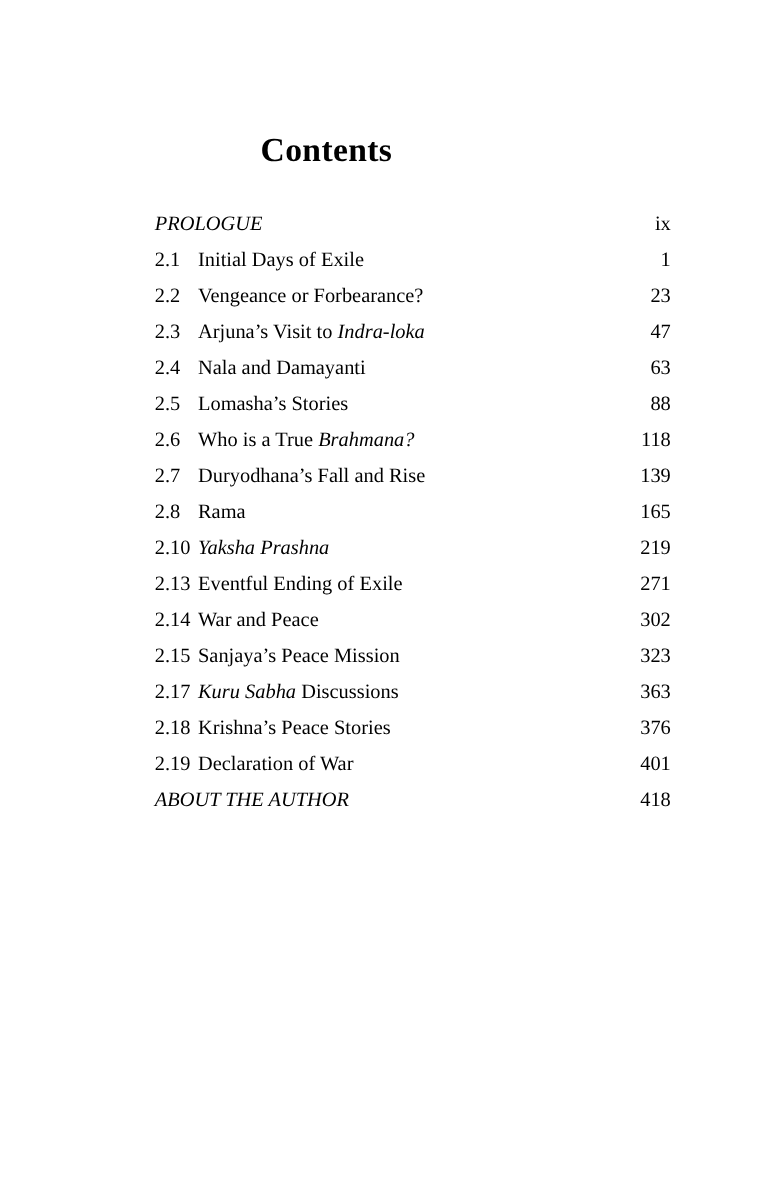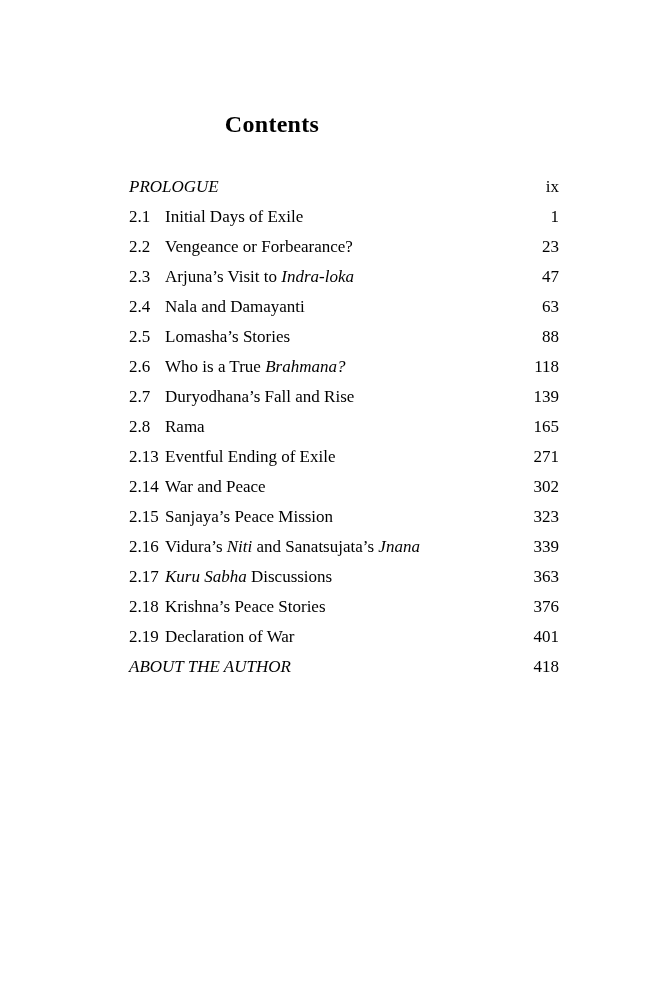--- a/index.html
+++ b/index.html
@@ -22,21 +22,21 @@
     height: 1000px;
     background: #ffffff;
   }
 
   .toc-title {
     position: absolute;
     top: 112px;
     left: 0;
     width: 544px;
     text-align: center;
-    font-size: 24px;
+    font-size: 28px;
     font-weight: bold;
     letter-spacing: 0.3px;
     line-height: 1;
   }
 
   .toc-list {
     position: absolute;
     top: 172px;
     left: 129px;
     width: 430px;
@@ -154,44 +154,44 @@
         <span class="leader"></span>
         <span class="row-page">139</span>
       </div>
       <div class="toc-row">
         <span class="row-num">2.8</span>
         <span class="row-label gap-before-leader"><span>Rama</span></span>
         <span class="leader"></span>
         <span class="row-page">165</span>
       </div>
       <div class="toc-row">
+        <span class="row-num">2.10</span>
+        <span class="row-label gap-before-leader"><i>Yaksha Prashna</i></span>
+        <span class="leader"></span>
+        <span class="row-page">219</span>
+      </div>
+      <div class="toc-row">
         <span class="row-num">2.13</span>
         <span class="row-label gap-before-leader"><span>Eventful Ending of Exile</span></span>
         <span class="leader"></span>
         <span class="row-page">271</span>
       </div>
       <div class="toc-row">
         <span class="row-num">2.14</span>
         <span class="row-label"><span>War and Peace</span></span>
         <span class="leader"></span>
         <span class="row-page">302</span>
       </div>
       <div class="toc-row">
         <span class="row-num">2.15</span>
         <span class="row-label gap-before-leader"><span>Sanjaya’s Peace Mission</span></span>
         <span class="leader"></span>
         <span class="row-page">323</span>
       </div>
       <div class="toc-row">
-        <span class="row-num">2.16</span>
-        <span class="row-label gap-before-leader"><span>Vidura’s </span><i>Niti</i><span> and Sanatsujata’s </span><i>Jnana</i></span>
-        <span class="leader"></span>
-        <span class="row-page">339</span>
-      </div>
-      <div class="toc-row">
         <span class="row-num">2.17</span>
         <span class="row-label gap-before-leader"><i>Kuru Sabha</i><span> Discussions</span></span>
         <span class="leader"></span>
         <span class="row-page">363</span>
       </div>
       <div class="toc-row">
         <span class="row-num">2.18</span>
         <span class="row-label"><span>Krishna’s Peace Stories</span></span>
         <span class="leader"></span>
         <span class="row-page">376</span>

